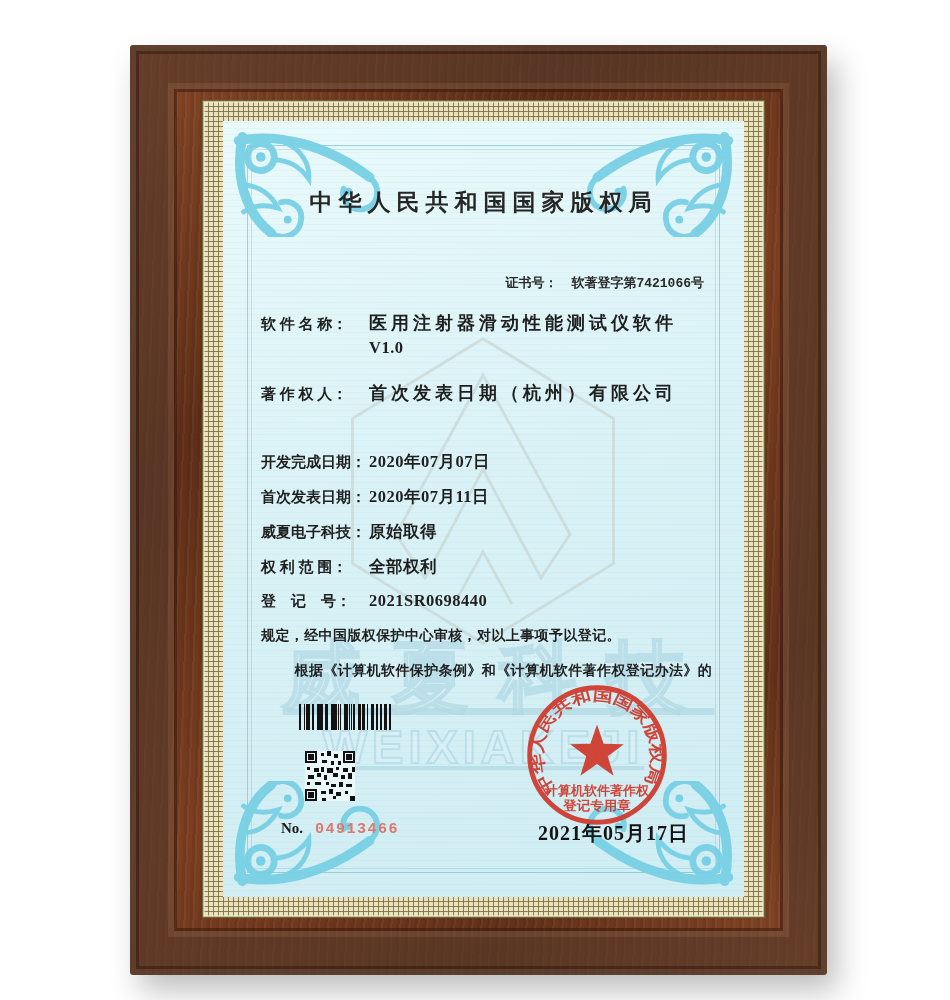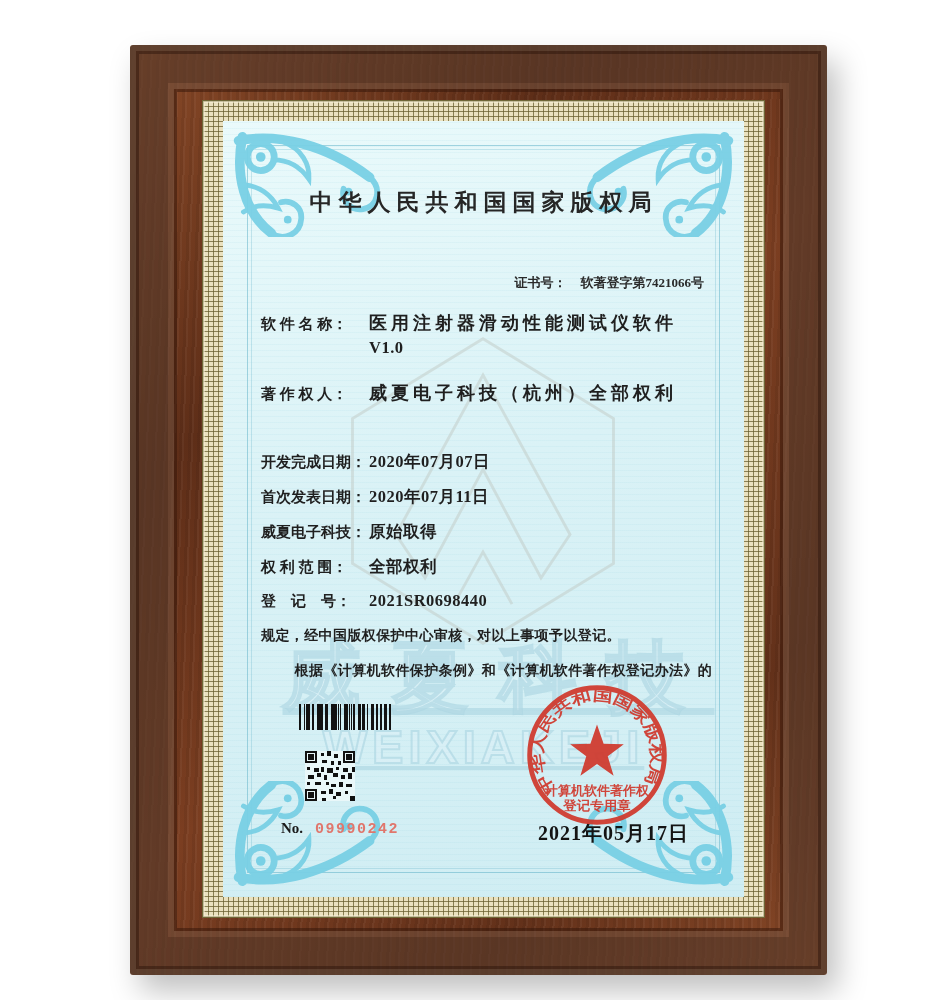--- a/index.html
+++ b/index.html
@@ -48,21 +48,21 @@
     font-family:"Liberation Sans","DejaVu Sans",sans-serif;text-decoration:underline;}
   .wm-cn{top:505px;font-size:78px;letter-spacing:30px;text-indent:30px;}
   .wm-en{top:598px;font-size:47px;letter-spacing:5px;}
 
   
   .authority{position:absolute;top:66px;left:0;width:100%;text-align:center;font-size:23px;
     font-weight:700;letter-spacing:6px;color:#262626;white-space:nowrap;z-index:2;}
   .title{position:absolute;top:100px;left:0;width:100%;text-align:center;font-size:29px;
     font-weight:800;letter-spacing:2px;color:#1e1e1e;white-space:nowrap;z-index:2;}
   .certno{position:absolute;top:153px;right:40px;font-size:13px;font-weight:700;color:#2a2a2a;
-    white-space:nowrap;z-index:2;}
+    white-space:nowrap;z-index:2;font-family:Liberation Mono, monospace;}
   .certno .gap{display:inline-block;width:14px;}
 
   
   .fields{position:absolute;left:38px;top:185px;width:470px;z-index:2;}
   .row{position:absolute;left:0;display:flex;align-items:baseline;white-space:nowrap;}
   .flabel{display:inline-block;width:108px;font-size:15px;font-weight:700;color:#1f1f1f;flex:0 0 108px;}
   .fvalue{font-size:16.5px;font-weight:600;letter-spacing:.5px;color:#1f1f1f;}
   .fvalue.wide{font-size:18px;letter-spacing:4px;}
 
   
@@ -172,21 +172,21 @@
           <div class="row" style="top:5px">
             <span class="flabel">软 件 名 称：</span>
             <span class="fvalue wide">医用注射器滑动性能测试仪软件</span>
           </div>
           <div class="row" style="top:32px">
             <span class="flabel"></span>
             <span class="fvalue">V1.0</span>
           </div>
           <div class="row" style="top:75px">
             <span class="flabel">著 作 权 人：</span>
-            <span class="fvalue wide">威夏电子科技（杭州）全部权利</span>
+            <span class="fvalue wide">首次发表日期（杭州）有限公司</span>
           </div>
           <div class="row" style="top:145px">
             <span class="flabel">开发完成日期：</span>
             <span class="fvalue">2020年07月07日</span>
           </div>
           <div class="row" style="top:180px">
             <span class="flabel">首次发表日期：</span>
             <span class="fvalue">2020年07月11日</span>
           </div>
           <div class="row" style="top:215px">
@@ -248,21 +248,21 @@
               <rect x="24" y="19" width="3" height="2"></rect>
             <rect x="9" y="23" width="3" height="2"></rect>
               <rect x="14" y="22" width="2" height="3"></rect>
               <rect x="18" y="24" width="3" height="2"></rect>
             <rect x="23" y="23" width="2" height="2"></rect>
               <rect x="26" y="26" width="3" height="3"></rect>
               <rect x="10" y="27" width="2" height="2"></rect>
               <rect x="16" y="26" width="2" height="2"></rect>
           </g>
         </svg>
-        <div class="serial"><span class="no">No.</span><span class="num">09990242</span></div>
+        <div class="serial"><span class="no">No.</span><span class="num">04913466</span></div>
 
         <div class="issuedate">2021年05月17日</div>
 
         <svg class="seal" viewBox="0 0 140 140">
           <defs>
             <path id="sealArc" d="M 31.7,102.1 A 50,50 0 1 1 108.3,102.1" fill="none"></path>
           </defs>
           <circle cx="70" cy="70" r="62" fill="none" stroke="#d0372b" stroke-width="4.5"></circle>
           <polygon points="70,42 76.1,59.6 94.7,60 79.9,71.2 85.3,89 70,78.4 54.7,89 60.1,71.2 45.3,60 63.9,59.6" fill="#d0372b"></polygon>
           <text fill="#d0372b" font-size="14.5" font-weight="bold">

